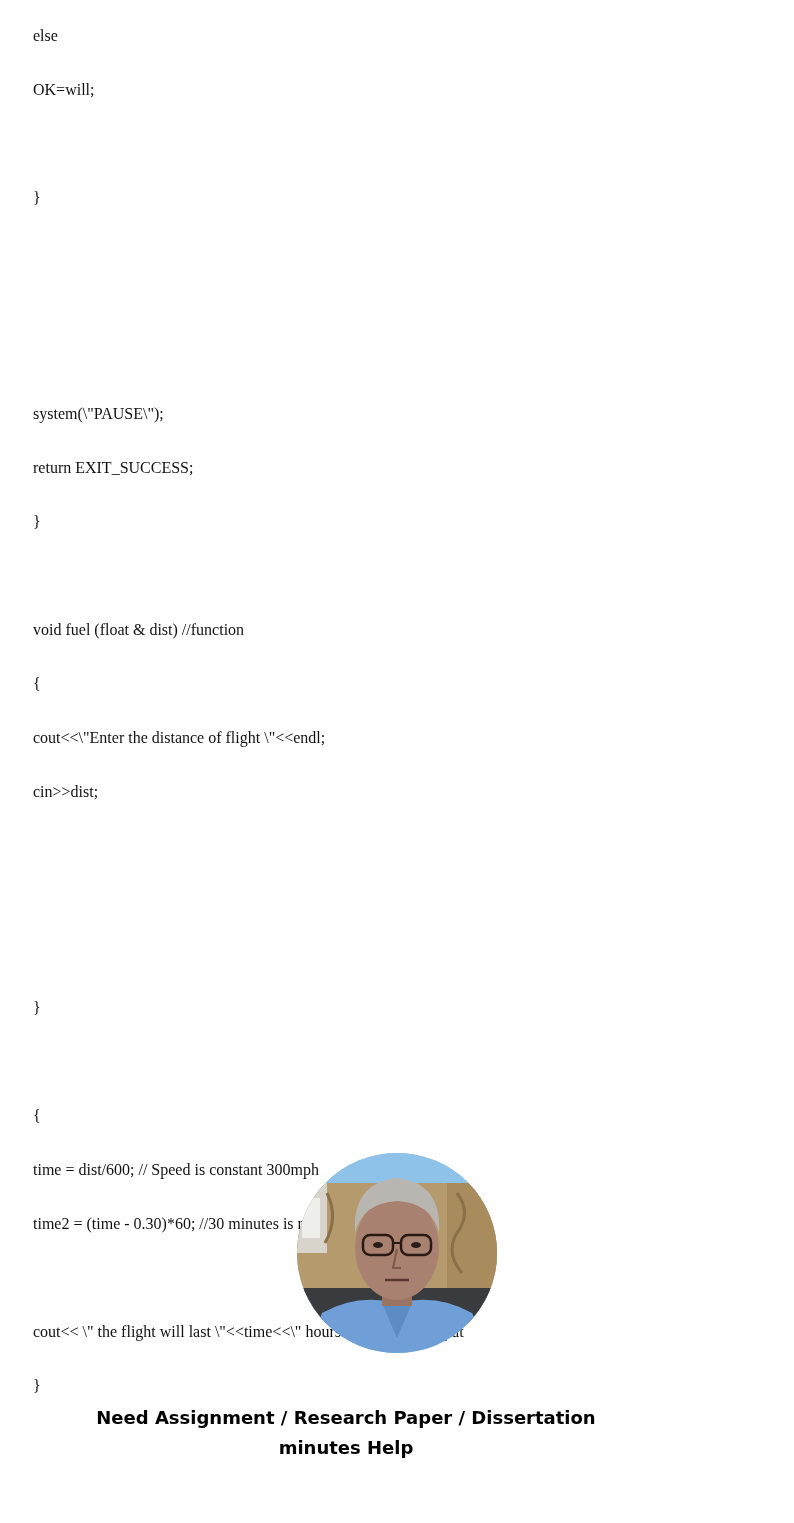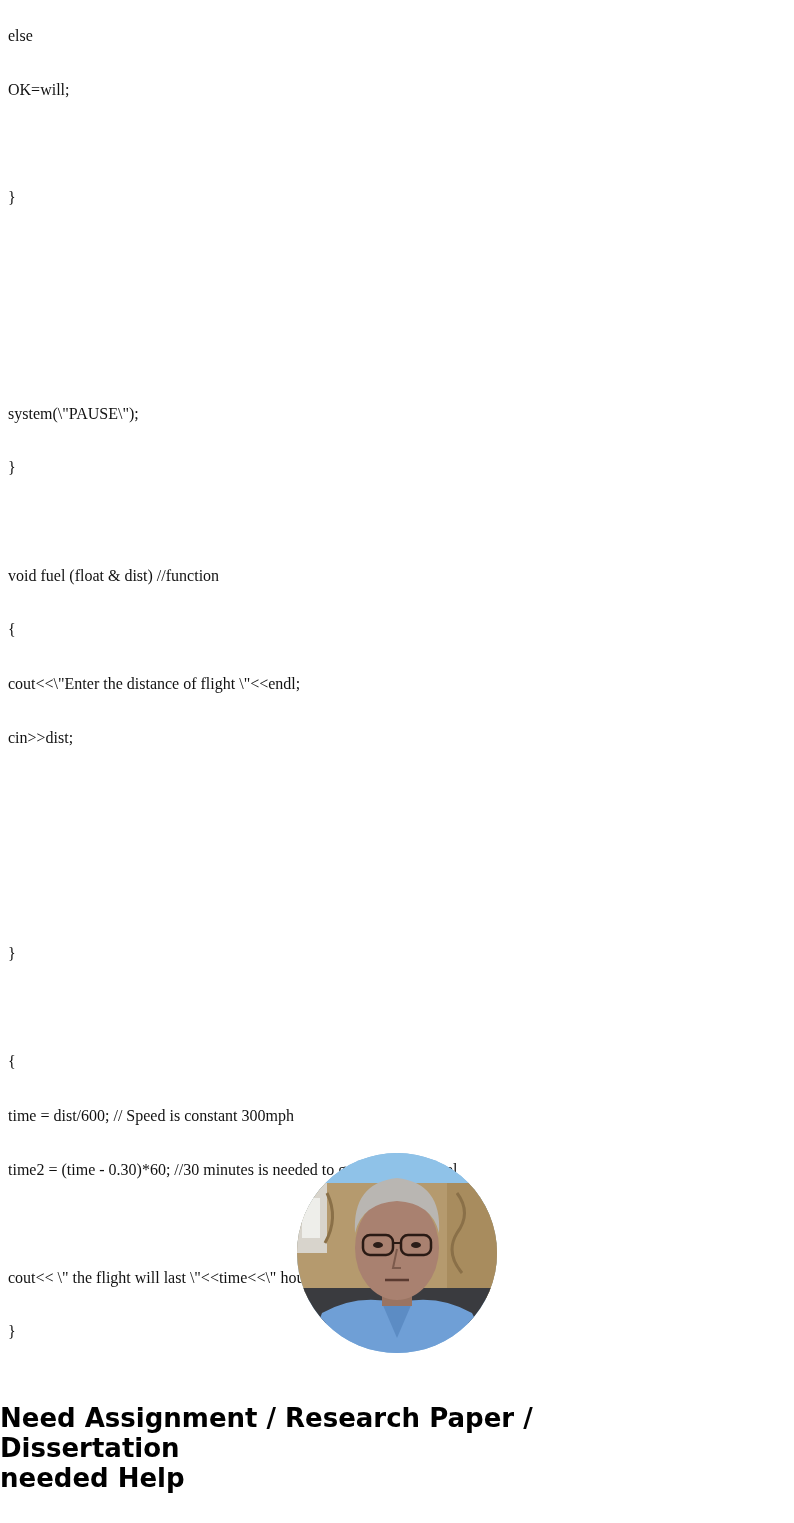--- a/index.html
+++ b/index.html
@@ -19,62 +19,64 @@
       top: -9px;
       font-family: "Liberation Serif", serif;
       font-size: 16px;
       line-height: 18px;
       color: #111111;
       white-space: pre;
     }
     .code-line {
       display: block;
       height: 18px;
+      margin-left: 25px;
     }
     .avatar-wrap {
       position: absolute;
       left: 297px;
       top: 1153px;
       width: 200px;
       height: 200px;
       border-radius: 50%;
       overflow: hidden;
       background: #7fb3dd;
     }
     .avatar-wrap svg {
       display: block;
     }
     .promo {
       position: absolute;
       left: 0;
       top: 1403px;
       width: 692px;
-      text-align: left;
+      text-align: center;
       font-family: "DejaVu Sans", sans-serif;
       font-weight: bold;
-      font-size: 26px;
+      font-size: 18px;
       line-height: 30px;
       color: #000000;
     }
     .promo span {
       display: block;
     }
   </style>
 </head>
 <body>
 
 <div class="code-block">
   <span class="code-line">else</span>
   <span class="code-line">OK=will;</span>
   <span class="code-line"></span>
   <span class="code-line">}</span>
   <span class="code-line"></span>
   <span class="code-line"></span>
   <span class="code-line"></span>
   <span class="code-line">system(\"PAUSE\");</span>
+  <span class="code-line">return EXIT_SUCCESS;</span>
   <span class="code-line">}</span>
   <span class="code-line"></span>
   <span class="code-line">void fuel (float &amp; dist) //function</span>
   <span class="code-line">{</span>
   <span class="code-line">cout&lt;&lt;\"Enter the distance of flight \"&lt;&lt;endl;</span>
   <span class="code-line">cin&gt;&gt;dist;</span>
   <span class="code-line"></span>
   <span class="code-line"></span>
   <span class="code-line"></span>
   <span class="code-line">}</span>
@@ -151,14 +153,14 @@
     <ellipse cx="81" cy="92" rx="5" ry="3" fill="#2b1d18"></ellipse>
     <ellipse cx="119" cy="92" rx="5" ry="3" fill="#2b1d18"></ellipse>
 
     <path d="M100 96 L96 115 L104 115" stroke="#7c5a4c" stroke-width="2" fill="none"></path>
     <line x1="88" y1="127" x2="112" y2="127" stroke="#5a3a30" stroke-width="2.5"></line>
   </svg>
 </div>
 
 <div class="promo">
   <span>Need Assignment / Research Paper / Dissertation</span>
-  <span>needed Help</span>
+  <span>minutes Help</span>
 </div>
 
 </body></html>

